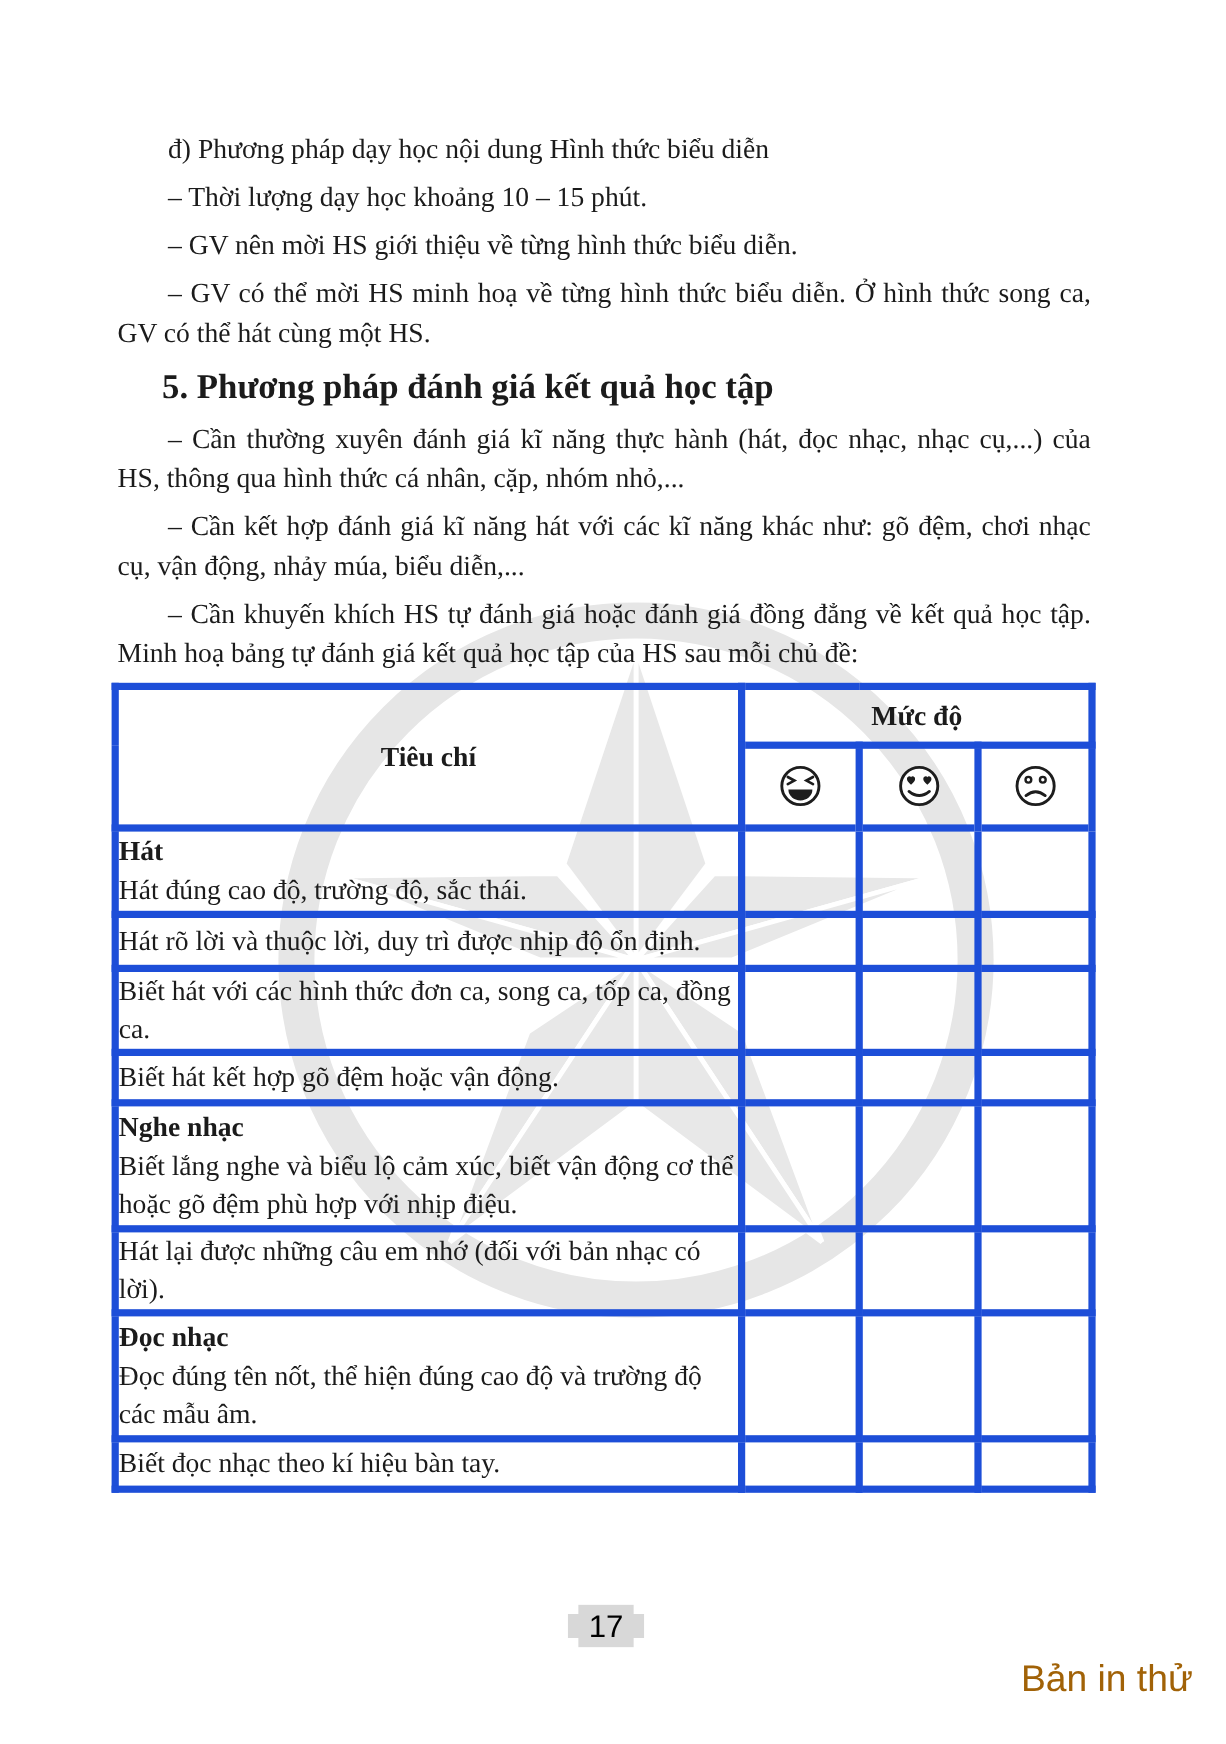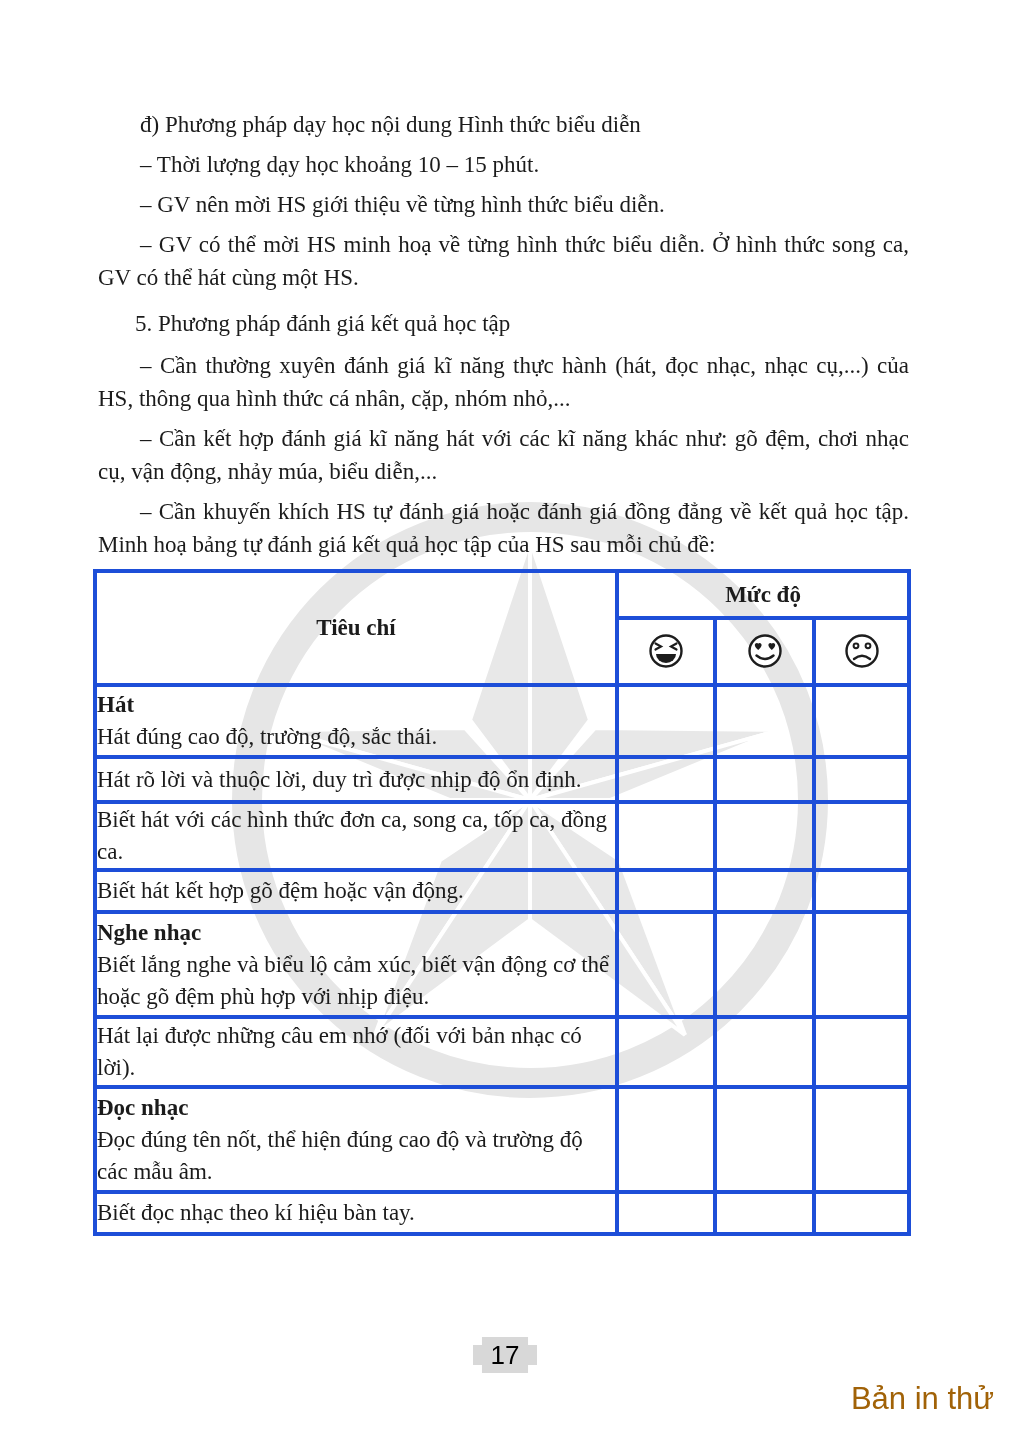--- a/index.html
+++ b/index.html
@@ -18,30 +18,30 @@
   }
   .content {
     position:absolute; left:93px; top:108px; width:816px; z-index:1;
   }
   .para {
     font-size:23px; line-height:33px;
     text-align:justify; text-indent:42px;
     margin:0 0 7px 5px;
   }
   .heading {
-    font-size:23px; line-height:33px; font-weight:normal;
+    font-size:29px; line-height:33px; font-weight:bold;
     text-indent:42px; margin:13px 0 9px 0;
   }
   table.assess {
     border-collapse:collapse; table-layout:fixed;
     width:814px; margin-top:8px;
     background:transparent;
   }
   table.assess td, table.assess th {
-    border:4px solid #1d4ed8;
+    border:6px solid #1d4ed8;
     padding:0; background:transparent;
     font-size:23px; line-height:32px; color:#1b1b1b;
   }
   table.assess { border:3px solid #1d1d1d; }
   th.criteria-head {
     font-weight:bold; text-align:center; vertical-align:middle; font-size:24px;
   }
   th.level-head {
     font-weight:bold; text-align:center; vertical-align:middle;
     height:43px; font-size:24px;

